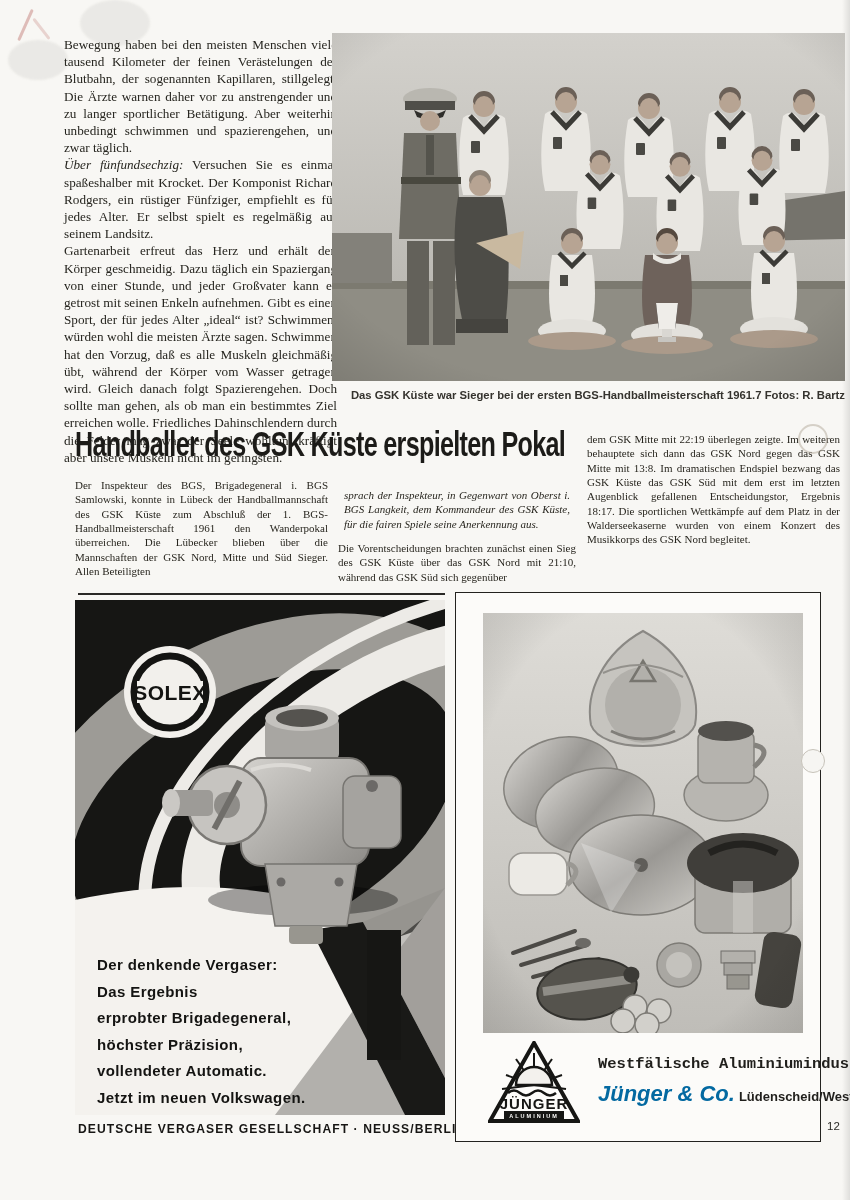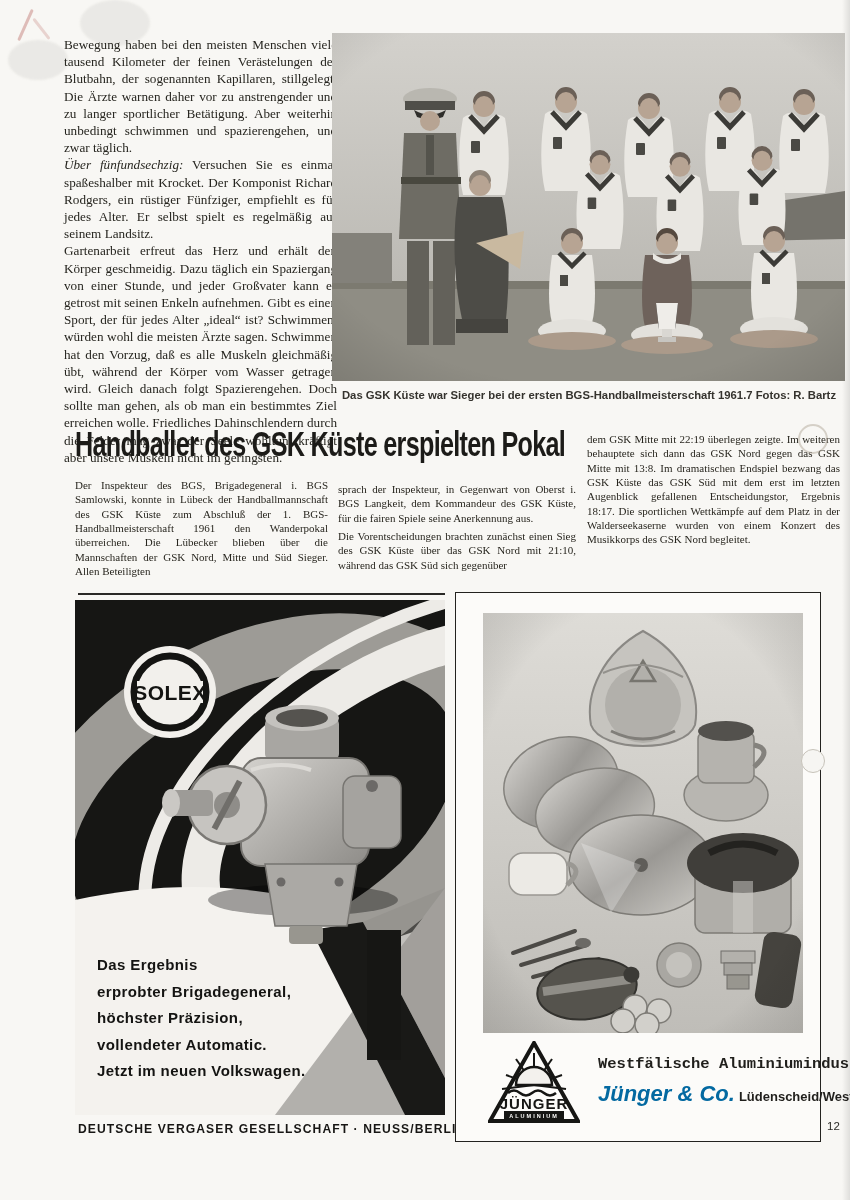--- a/index.html
+++ b/index.html
@@ -9,21 +9,21 @@
   
   .bodycol{font-size:13.2px;line-height:17.2px;text-align:justify;color:#26251f;}
   .bodycol p{margin:0 0 0 0;}
   .bodycol p + p{margin-top:0;}
   .artcol{font-size:11px;line-height:14.35px;text-align:justify;color:#28261f;}
   .lead-ital{font-style:italic;}
   
   .headline{font-family:"Liberation Sans",sans-serif;font-weight:700;font-size:35px;letter-spacing:-1px;
             color:#1c1b18;transform:scaleX(0.72);transform-origin:left top;white-space:nowrap;}
   
-  .caption-row{display:flex;justify-content:center;font-family:"Liberation Sans",sans-serif;
+  .caption-row{display:flex;justify-content:flex-end;font-family:"Liberation Sans",sans-serif;
                font-size:11.3px;font-weight:700;color:#35332e;}
   
   .photo-frame{background:#c8c6c1;}
   .ad-right{border:1.6px solid #23221f;background:#fcfbf9;}
   .rule{background:#2a2926;height:1.6px;}
   
   .solex-text{font-family:"Liberation Sans",sans-serif;font-weight:700;font-size:15px;line-height:26.5px;
               color:#141412;letter-spacing:.4px;white-space:nowrap;}
   .solex-footer{font-family:"Liberation Sans",sans-serif;font-weight:700;font-size:12.5px;letter-spacing:1.1px;
                 color:#171614;white-space:nowrap;transform:scaleX(0.97);transform-origin:left top;}
@@ -149,21 +149,21 @@
 
   <div class="abs caption-row" style="left:333px;top:389px;width:512px;">
     <span>Das GSK Küste war Sieger bei der ersten BGS-Handballmeisterschaft 1961.</span>
     <span>7 Fotos: R. Bartz</span>
   </div>
 
   <div class="abs headline" style="left:75px;top:424px;">Handballer des GSK Küste erspielten Pokal</div>
 
   <div class="abs artcol" style="left:75px;top:478px;width:253px;">Der Inspekteur des BGS, Brigadegeneral i. BGS Samlowski, konnte in Lübeck der Handballmannschaft des GSK Küste zum Abschluß der 1. BGS-Handballmeisterschaft 1961 den Wanderpokal überreichen. Die Lübecker blieben über die Mannschaften der GSK Nord, Mitte und Süd Sieger. Allen Beteiligten</div>
   <div class="abs artcol" style="left:334px;top:478px;width:246px;">
-    <p style="margin:4px;">sprach der Inspekteur, in Gegenwart von Oberst i. BGS Langkeit, dem Kommandeur des GSK Küste, für die fairen Spiele seine Anerkennung aus.</p>
+    <p style="margin:10px;font-style:italic;">sprach der Inspekteur, in Gegenwart von Oberst i. BGS Langkeit, dem Kommandeur des GSK Küste, für die fairen Spiele seine Anerkennung aus.</p>
     <p style="margin:4px;">Die Vorentscheidungen brachten zunächst einen Sieg des GSK Küste über das GSK Nord mit 21:10, während das GSK Süd sich gegenüber</p>
   </div>
   <div class="abs artcol" style="left:587px;top:432px;width:253px;">dem GSK Mitte mit 22:19 überlegen zeigte. Im weiteren behauptete sich dann das GSK Nord gegen das GSK Mitte mit 13:8. Im dramatischen Endspiel bezwang das GSK Küste das GSK Süd mit dem erst im letzten Augenblick gefallenen Entscheidungstor, Ergebnis 18:17. Die sportlichen Wettkämpfe auf dem Platz in der Walderseekaserne wurden von einem Konzert des Musikkorps des GSK Nord begleitet.</div>
 
   <div class="abs stamp-circle" style="left:798px;top:424px;width:26px;height:26px;"></div>
 
   <div class="abs rule" style="left:78px;top:593px;width:367px;"></div>
 
   <div class="abs" style="left:75px;top:600px;width:370px;height:515px;">
     <svg width="370" height="515" viewBox="0 0 370 515">
@@ -213,20 +213,21 @@
         <circle cx="297" cy="186" r="6" fill="#6b6967"></circle>
         <path d="M190,264 L282,264 L272,326 L200,326 Z" fill="#aba9a5" stroke="#767470" stroke-width="1.5"></path>
         <circle cx="206" cy="282" r="4.5" fill="#6b6967"></circle>
           <circle cx="264" cy="282" r="4.5" fill="#6b6967"></circle>
         <rect x="214" y="326" width="34" height="18" rx="4" fill="#98968f"></rect>
         <path d="M176,170 q30,-10 60,0" stroke="#dcdad6" stroke-width="4" fill="none"></path>
       </g>
     </svg>
     
     <div class="abs solex-text" style="left:22px;top:352px;">
+      <div>Der denkende Vergaser:</div>
       <div>Das Ergebnis</div>
       <div>erprobter Brigadegeneral,</div>
       <div>höchster Präzision,</div>
       <div>vollendeter Automatic.</div>
       <div>Jetzt im neuen Volkswagen.</div>
     </div>
   </div>
 
   <div class="abs solex-footer" style="left:78px;top:1122px;">DEUTSCHE VERGASER GESELLSCHAFT · NEUSS/BERLIN</div>
 

